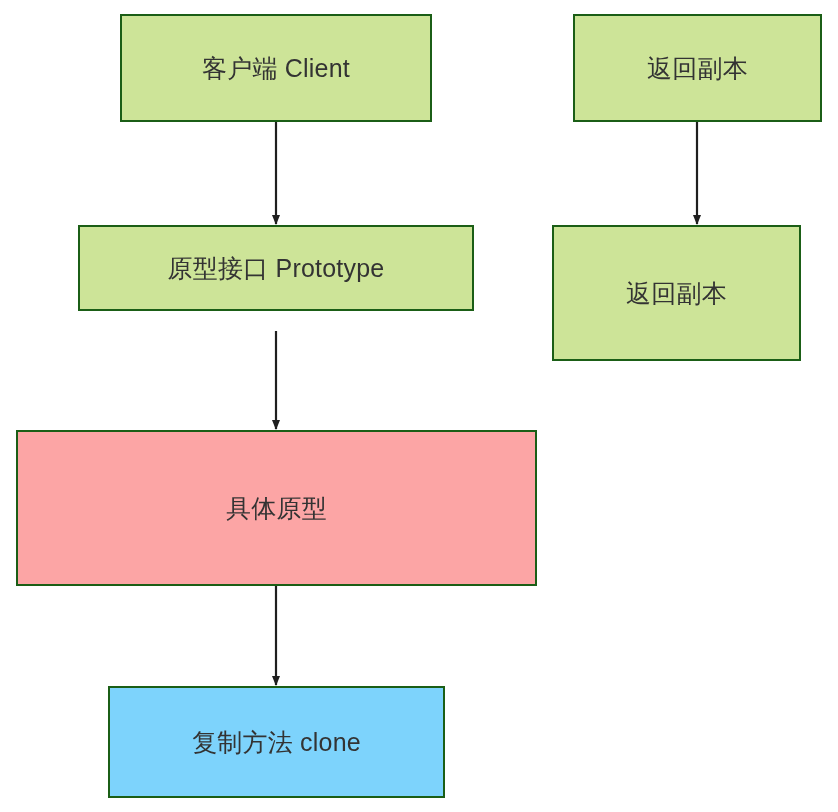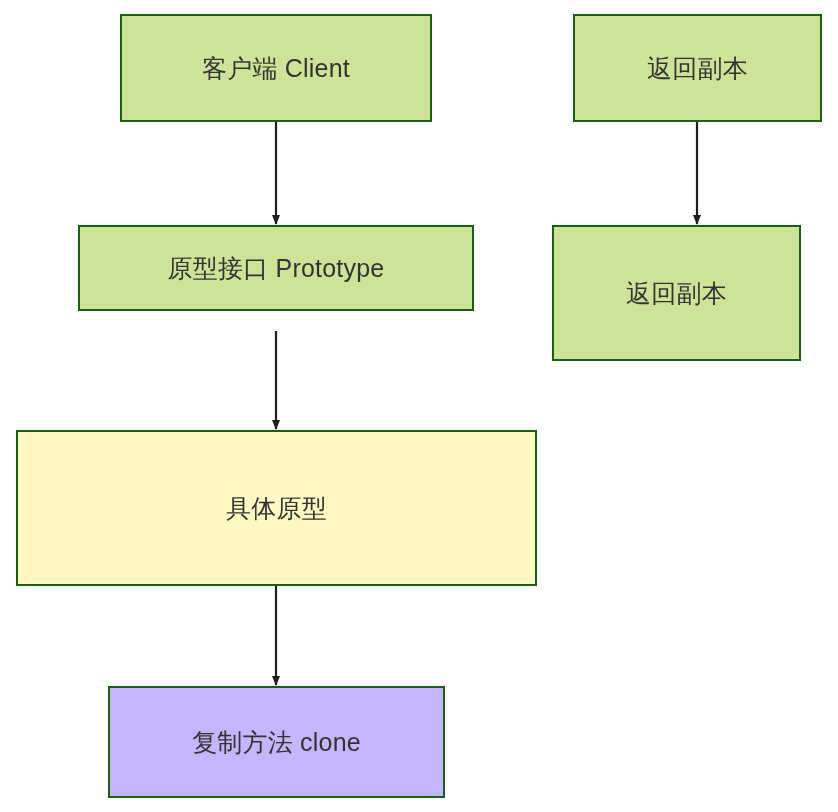--- a/index.html
+++ b/index.html
@@ -31,22 +31,22 @@
     color: #333333;
     font-size: 25px;
     line-height: 1.32;
     letter-spacing: 0.2px;
     font-weight: 400;
   }
   .node .line2 {
     display: block;
   }
   .fill-green  { background: #cde498; }
-  .fill-blue   { background: #fef9c3; }
-  .fill-pink   { background: #c4b5fd; }
+  .fill-blue   { background: #fca5a5; }
+  .fill-pink   { background: #7dd3fc; }
 
   .edge {
     position: absolute;
     overflow: visible;
   }
 </style>
 </head>
 <body>
 
 <div id="canvas">

